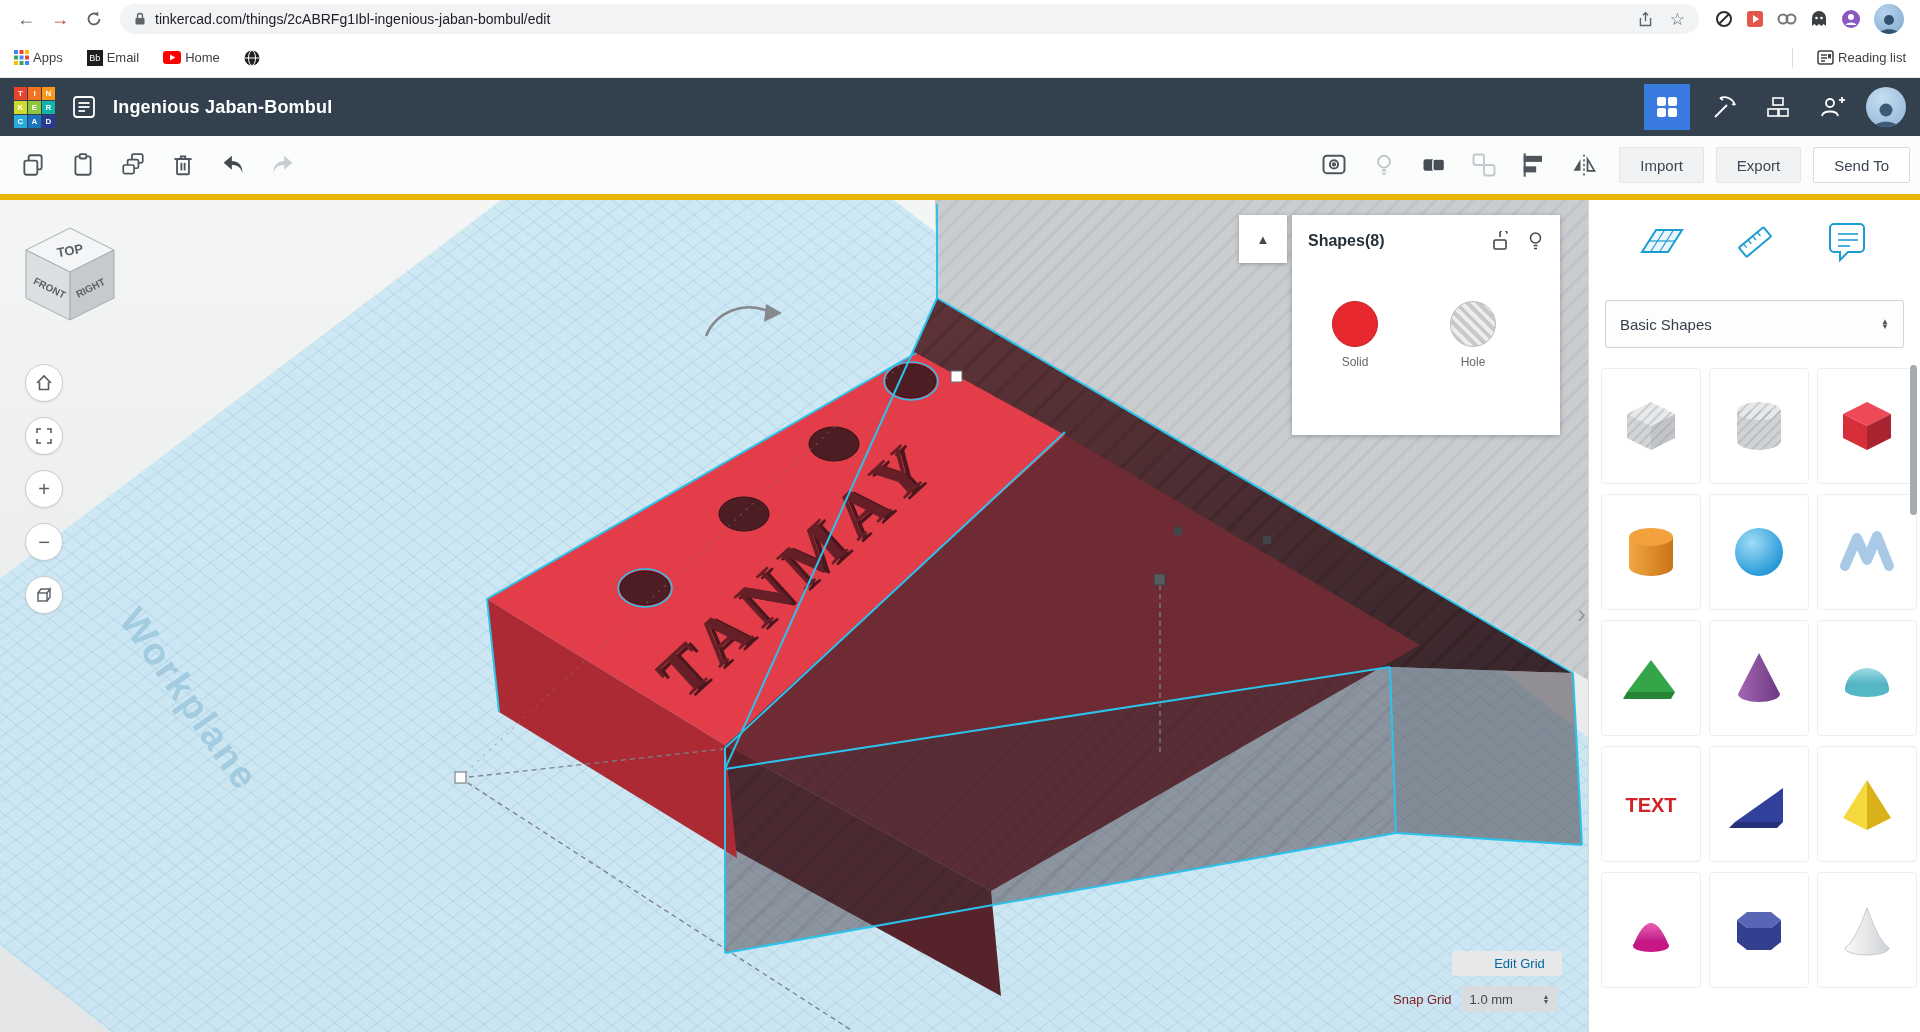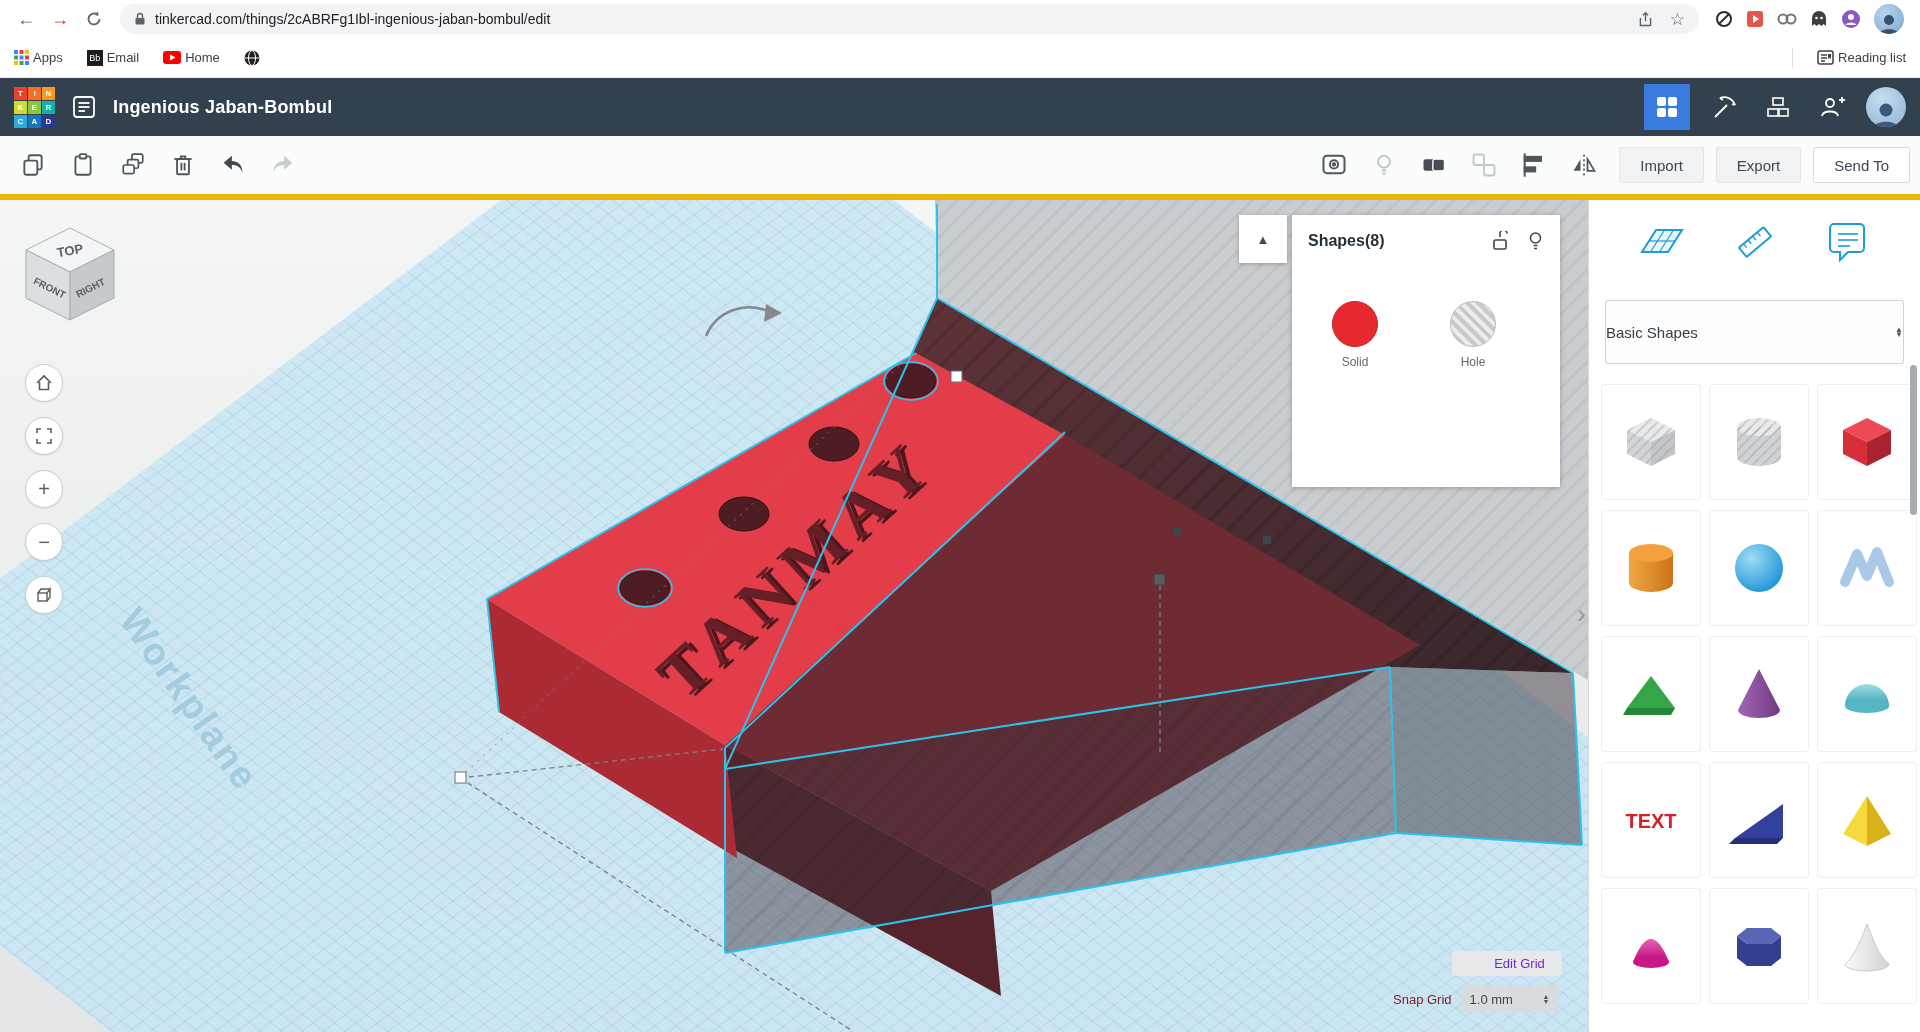--- a/index.html
+++ b/index.html
@@ -43,43 +43,43 @@
   .canvas { position:relative; width:1588px; height:832px; overflow:hidden; background:#ececec; }
   .scene { position:absolute; inset:0; }
 
   
   .viewcube { position:absolute; left:14px; top:18px; }
   .navcol { position:absolute; left:25px; top:164px; display:flex; flex-direction:column; gap:15px; }
   .cbtn { width:38px; height:38px; border-radius:50%; background:#fff; border:1px solid #c9cdd1; box-shadow:0 1px 2px rgba(0,0,0,.08); display:flex; align-items:center; justify-content:center; color:#565d63; font-size:20px; }
 
   
   .sp-collapse { position:absolute; left:1239px; top:15px; width:48px; height:48px; background:#fff; box-shadow:0 1px 4px rgba(0,0,0,.25); display:flex; align-items:center; justify-content:center; color:#3f464c; font-size:13px; }
-  .spanel { position:absolute; left:1292px; top:15px; width:268px; height:272px; background:#fff; box-shadow:0 1px 5px rgba(0,0,0,.25); }
+  .spanel { position:absolute; left:1292px; top:15px; width:268px; height:220px; background:#fff; box-shadow:0 1px 5px rgba(0,0,0,.25); }
   .sp-head { height:52px; display:flex; align-items:center; padding:0 16px; gap:18px; }
   .sp-title { flex:1; font-size:16px; font-weight:600; color:#27313a; }
   .swatch { position:absolute; width:46px; height:46px; border-radius:50%; }
   .swatch.solid { left:40px; top:86px; background:#e8282f; border:1px solid #c21f27; }
   .swatch.hole  { left:158px; top:86px; border:1px solid #b9bdc1;
                   background:repeating-linear-gradient(45deg,#c9c9c9 0 4px,#ececec 4px 8px); }
   .swlabel { position:absolute; width:60px; text-align:center; top:140px; font-size:12px; color:#65696d; }
   .swlabel.solid { left:33px; } .swlabel.hole { left:151px; }
 
   
-  .edit-grid { position:absolute; left:1452px;  top:751px; width:110px; height:25px; background:#e6e8e9; border-radius:3px; font-size:13px; color:#6d28d9; display:flex; align-items:center; justify-content:center;padding-left:25px; }
+  .edit-grid { position:absolute; left:1452px;  top:751px; width:110px; height:25px; background:#e6e8e9; border-radius:3px; font-size:13px; color:#0369a1; display:flex; align-items:center; justify-content:center;padding-left:25px; }
   .snaprow { position:absolute; left:1393px; top:786px; display:flex; align-items:center; gap:10px; }
   .snaplabel { font-size:13px; color:#7f1d1d; }
   .snapsel { width:96px; height:26px; background:#d9dcde; border-radius:3px; display:flex; align-items:center; padding:0 8px; font-size:13px; color:#3f464c; gap:6px; }
   .spin { display:flex; flex-direction:column; font-size:7px; line-height:5px; color:#555; margin-left:auto; }
   .side-collapse { position:absolute; right:2px; top:398px; color:#969ba0; font-size:28px; }
 
   
   .sidebar { width:332px; background:#fff; border-left:1px solid #d7dadd; position:relative; padding-top:14px; }
   .tools { display:flex; justify-content:space-around; padding:2px 26px 10px; }
   .toolbtn { width:52px; height:52px; display:flex; align-items:center; justify-content:center; }
-  .catsel { margin:22px 16px 0; height:64px; border:1px solid #cfd4d8; border-radius:3px; background:#fdfdfd; display:flex; align-items:center; padding:0 0; font-size:15px; color:#333e48; }
+  .catsel { margin:22px 16px 0; height:48px; border:1px solid #cfd4d8; border-radius:3px; background:#fdfdfd; display:flex; align-items:center; padding:0 14px; font-size:15px; color:#333e48; }
   .catsel .spin { font-size:8px; }
   .tiles { display:grid; grid-template-columns:repeat(3,100px); gap:10px 8px; padding:20px 10px 0 12px; }
   .tile { height:116px; background:#fff; border:1px solid #eceeef; border-radius:4px; display:flex; align-items:center; justify-content:center; }
   .sb-scroll { position:absolute; right:3px; top:165px; width:7px; height:150px; border-radius:4px; background:#a6abb0; }
 </style>
 </head>
 <body>
 
 <svg width="0" height="0" style="position:absolute">
   <defs>

